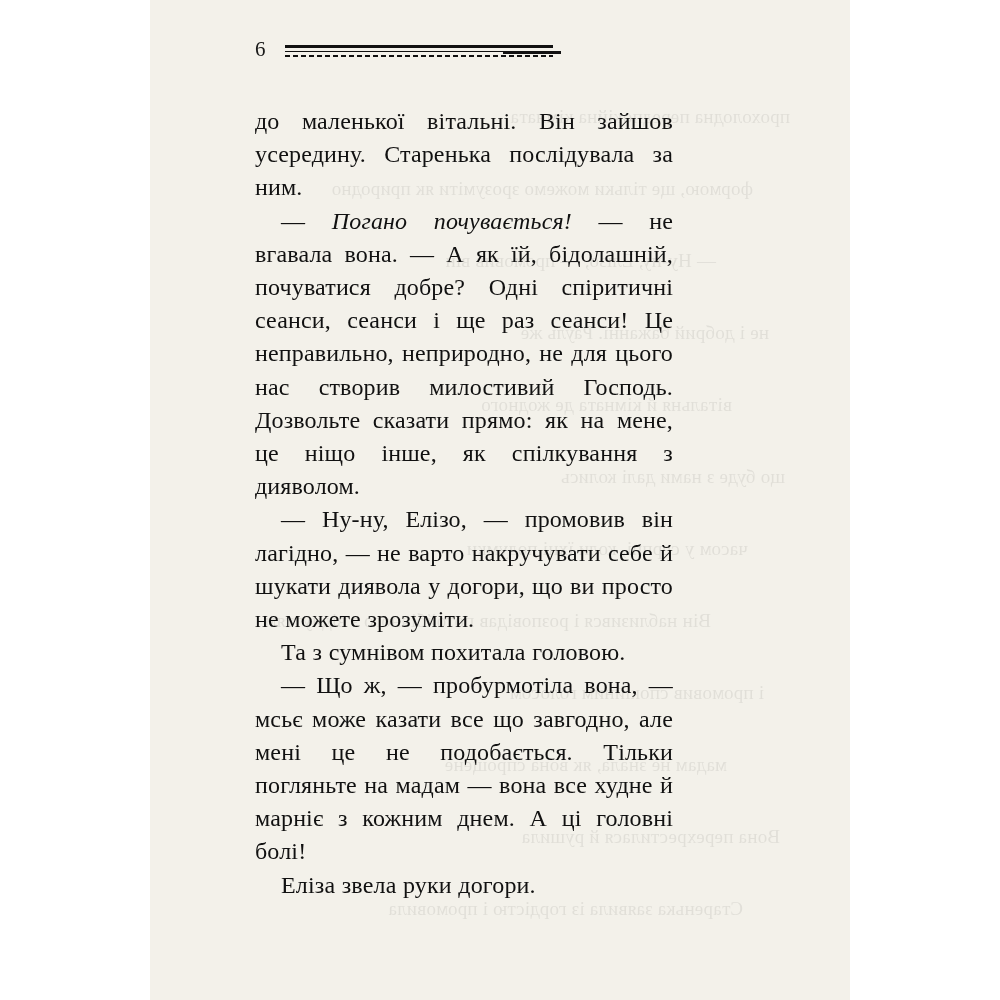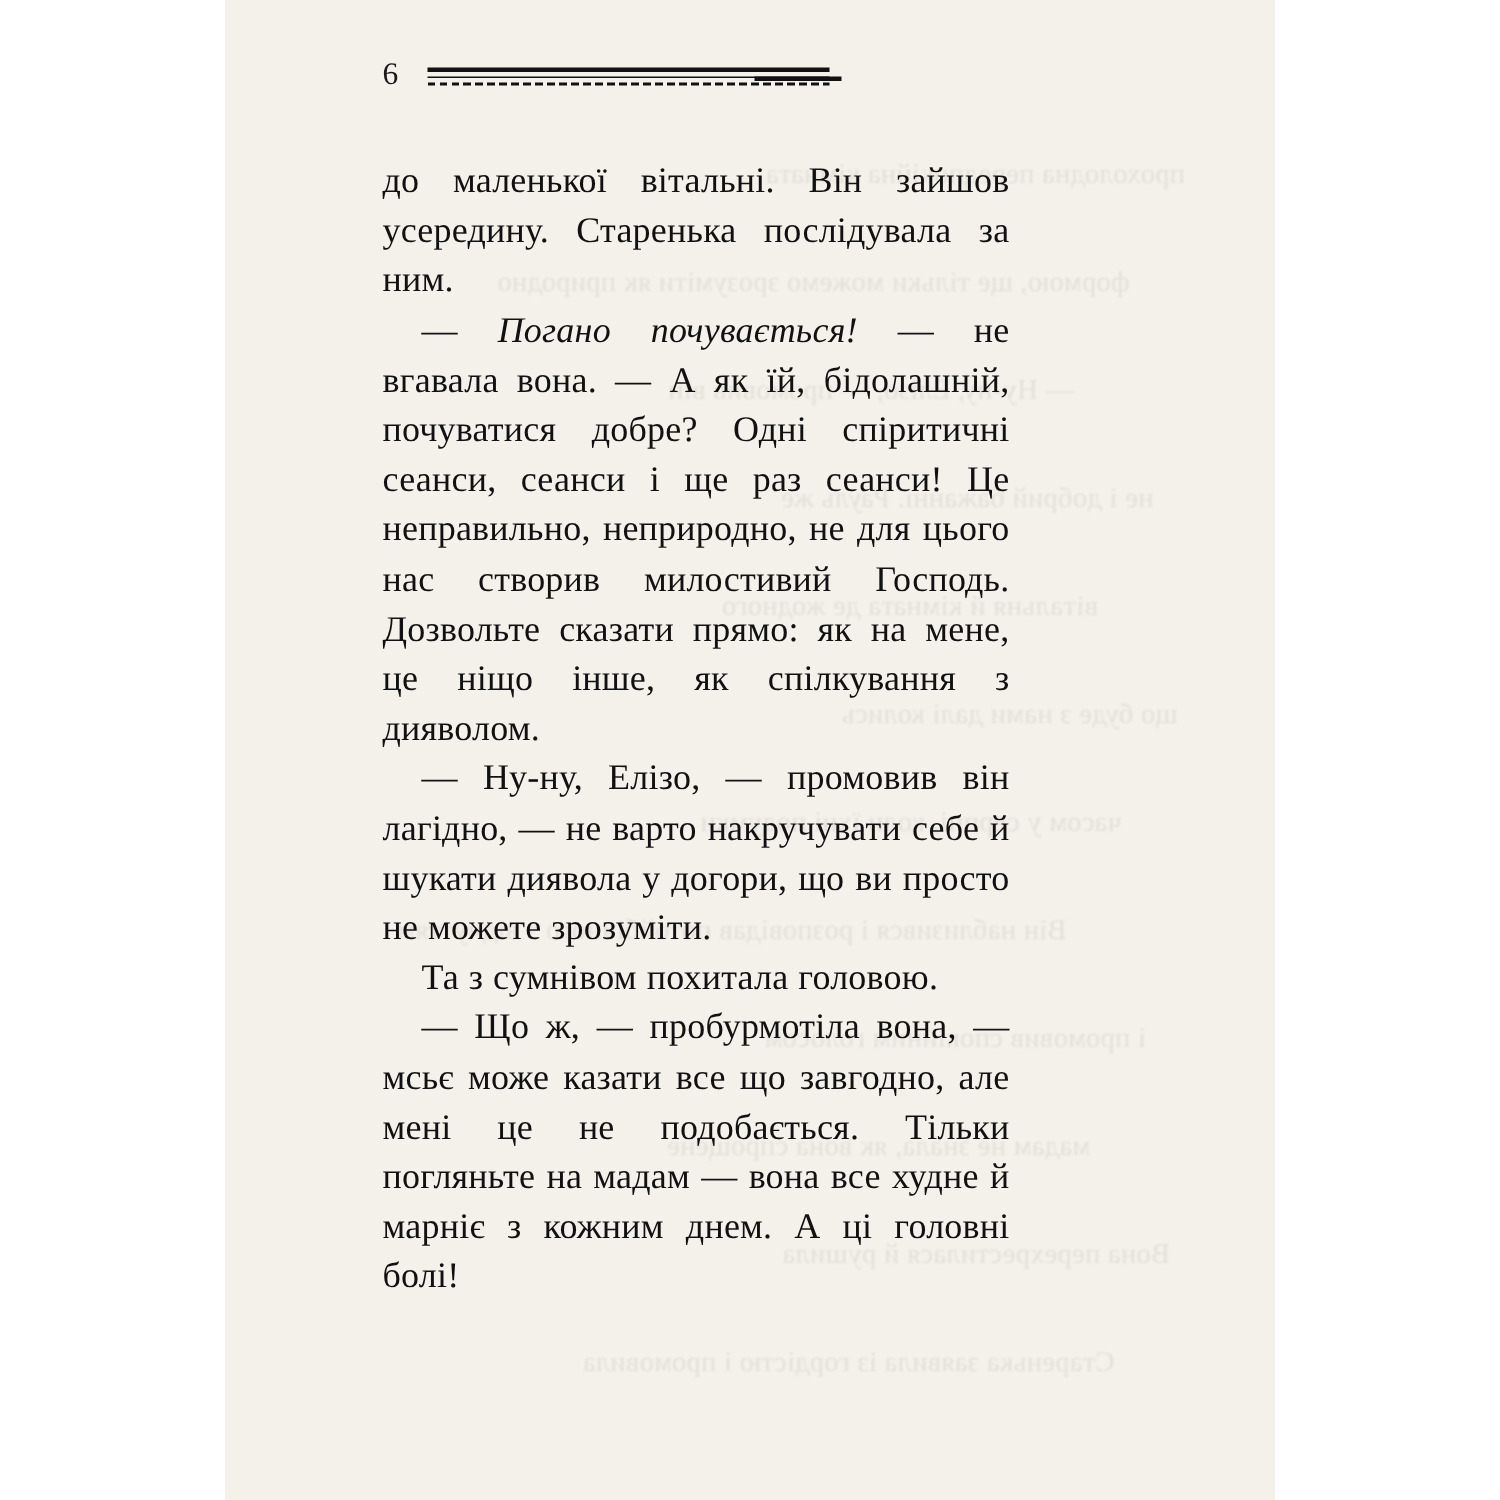--- a/index.html
+++ b/index.html
@@ -173,17 +173,18 @@
           <div class="rule-seg"></div>
         </div>
       </div>
 
       <div class="body-text" id="bodytext">
           <p class="noindent">до маленької вітальні. Він зайшов усередину. Старенька послідувала за ним.</p>
           <p>— <em>Погано почувається!</em> — не вгавала вона. — А як їй, бідолашній, почуватися добре? Одні спіритичні сеанси, сеанси і ще раз сеанси! Це неправильно, неприродно, не для цього нас створив милостивий Господь. Дозвольте сказати прямо: як на мене, це ніщо інше, як спілкування з дияволом.</p>
           <p>— Ну-ну, Елізо, — промовив він лагідно, — не варто накручувати себе й шукати диявола у догори, що ви просто не можете зрозуміти.</p>
           <p>Та з сумнівом похитала головою.</p>
           <p>— Що ж, — пробурмотіла вона, — мсьє може казати все що завгодно, але мені це не подобається. Тільки погляньте на мадам — вона все худне й марніє з кожним днем. А ці головні болі!</p>
+          <p>Еліза звела руки догори.</p>
         </div>
 
     </div>
   </div>
 </div>
 
 </body></html>

